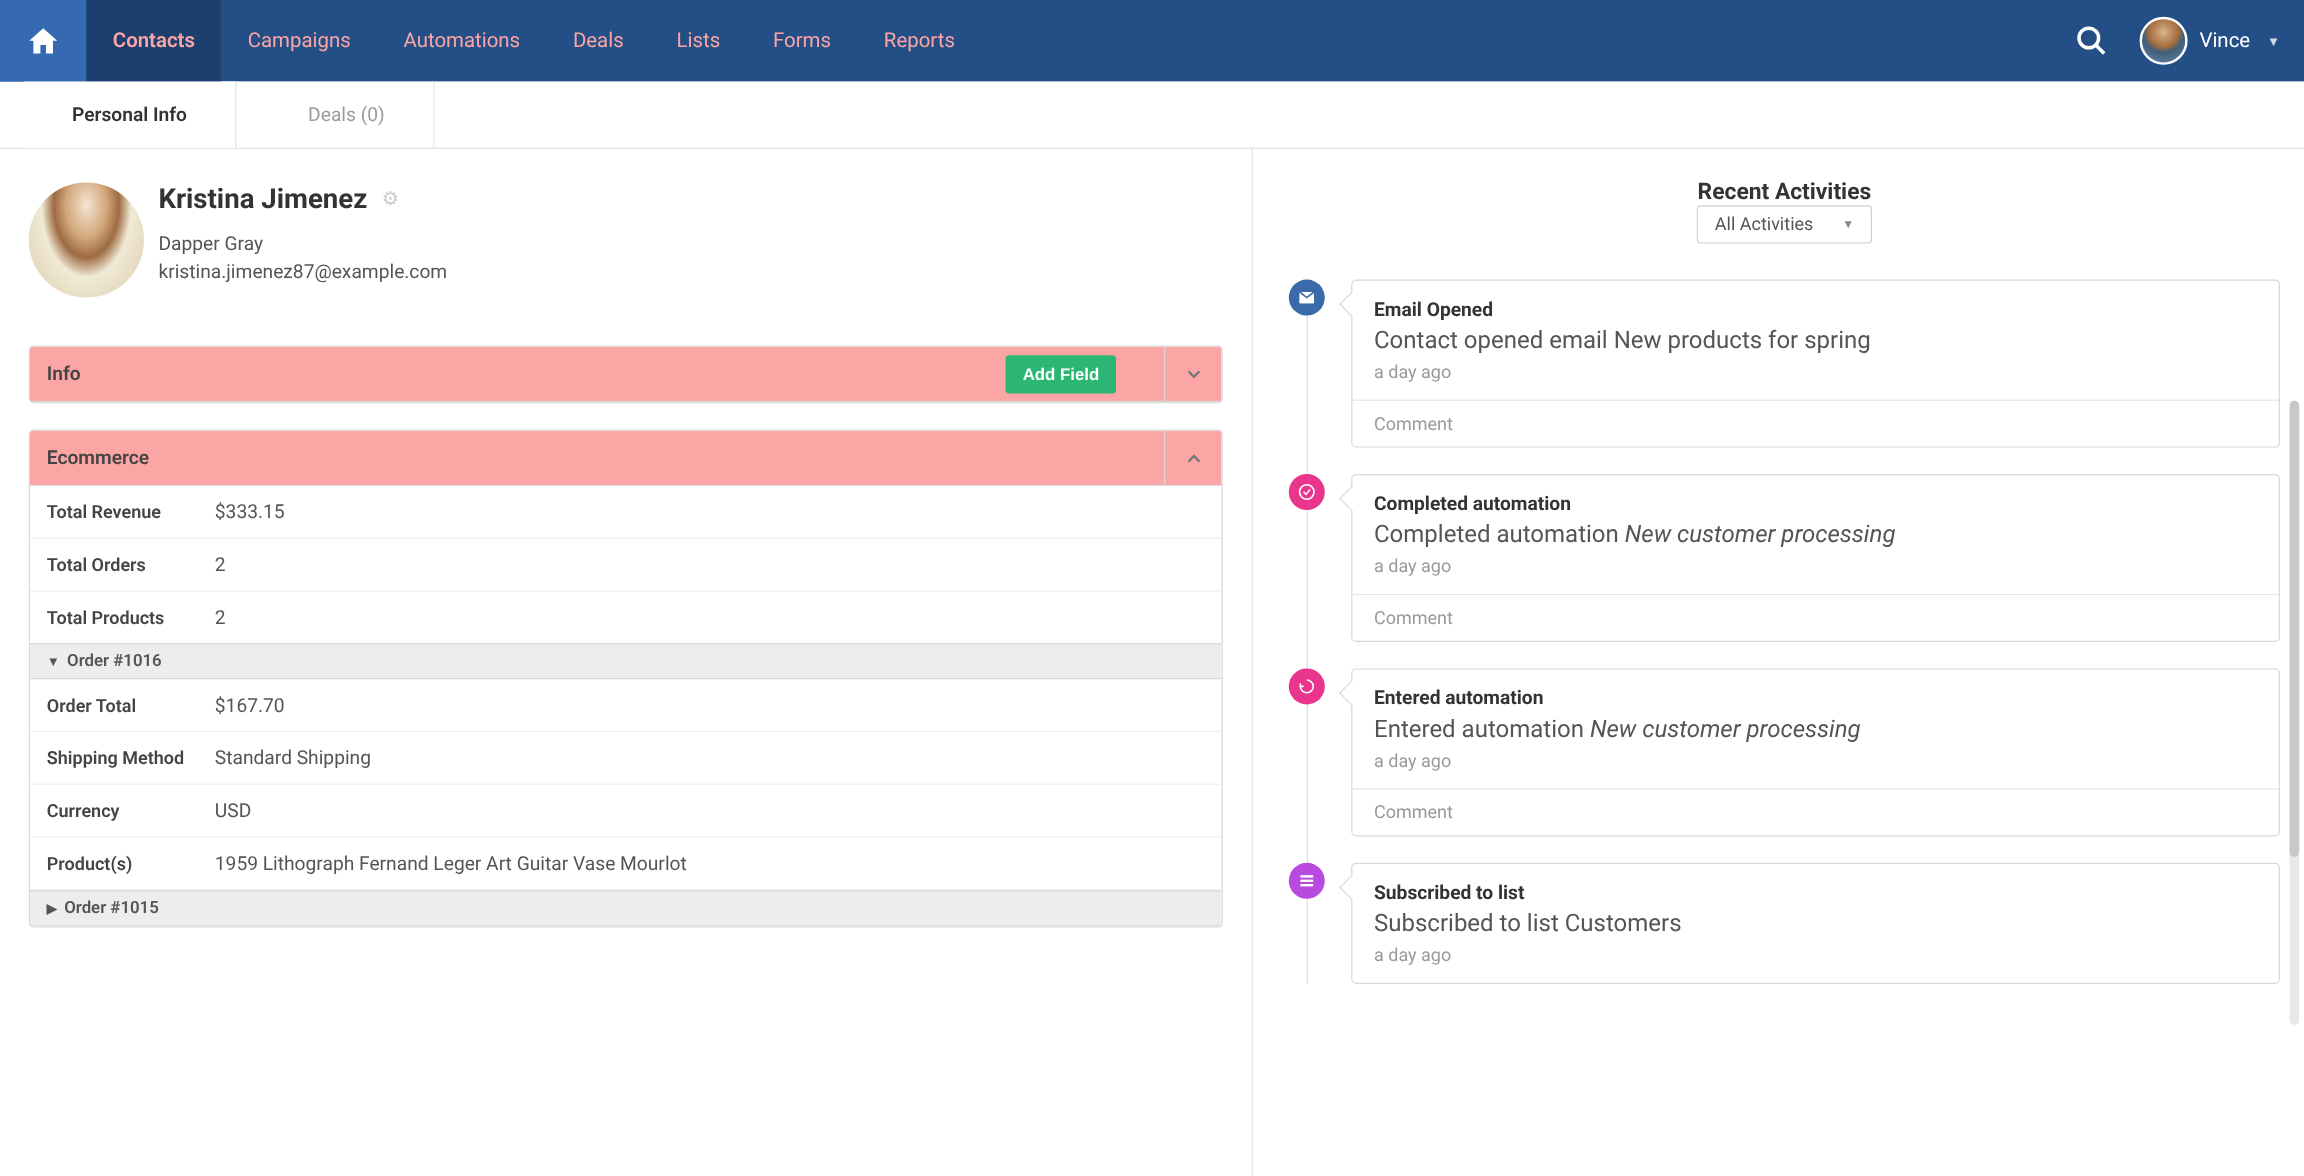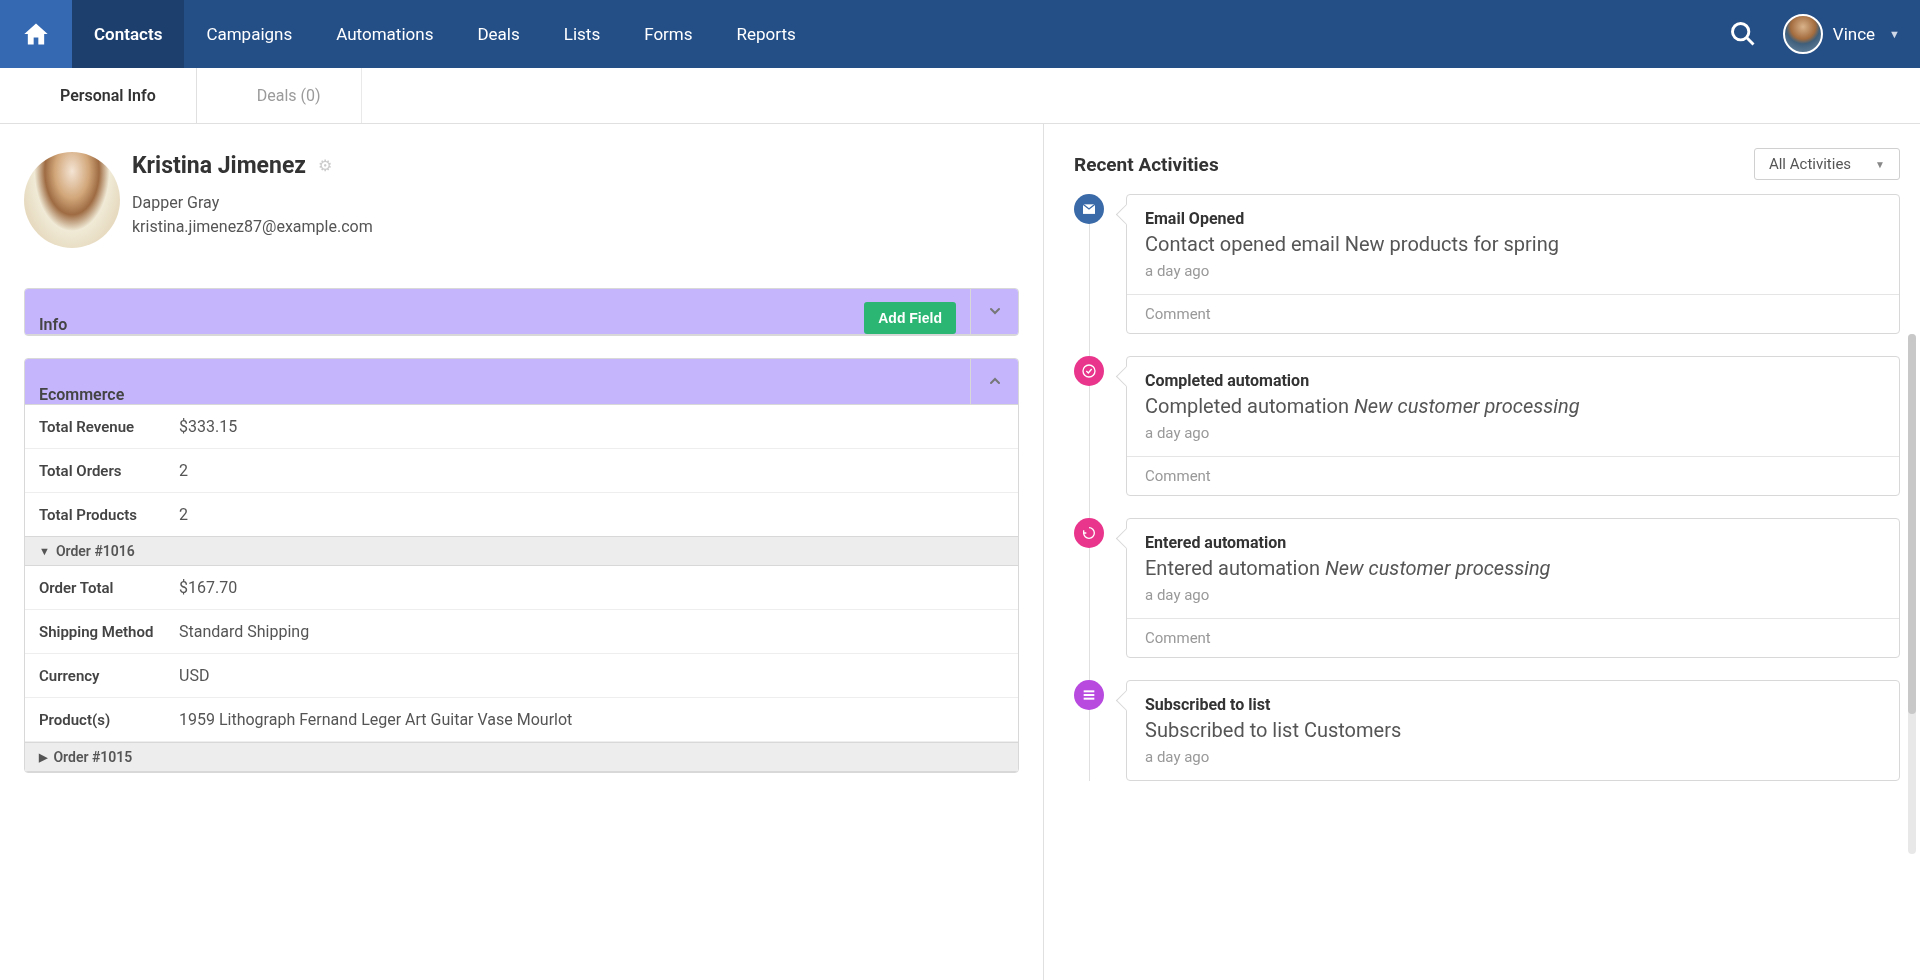--- a/index.html
+++ b/index.html
@@ -3,21 +3,21 @@
 <meta charset="utf-8">
 <style>
 * { margin: 0; padding: 0; box-sizing: border-box; }
 body { font-family: -apple-system, BlinkMacSystemFont, "Segoe UI", Roboto, Helvetica, Arial, sans-serif; font-size: 15px; color: #4a4a4a; background: #fff; }
 
 
 .topnav { height: 68px; background: #244e86; display: flex; align-items: stretch; color: #fff; }
 .topnav .home { width: 72px; background: #356ab3; display: flex; align-items: center; justify-content: center; }
 .topnav .home svg { width: 28px; height: 28px; fill: #fff; }
 .topnav .navlinks { display: flex; align-items: center; }
-.topnav .navlink { padding: 0 22px; height: 100%; display: flex; align-items: center; color: #ffffff; font-size: 17px; cursor: pointer; }
+.topnav .navlink { padding: 0 22px; height: 100%; display: flex; align-items: center; color: #fca5a5; font-size: 17px; cursor: pointer; }
 .topnav .navlink.active { background: #1c3f6e; font-weight: 600; }
 .topnav .spacer { flex: 1; }
 .topnav .search { width: 56px; display: flex; align-items: center; justify-content: center; cursor: pointer; }
 .topnav .search svg { width: 28px; height: 28px; stroke: #fff; stroke-width: 2.5; fill: none; }
 .topnav .user { display: flex; align-items: center; padding: 0 20px 0 12px; cursor: pointer; gap: 10px; }
 .topnav .avatar-small { width: 40px; height: 40px; border-radius: 50%; border: 2px solid #fff; background: radial-gradient(circle at 50% 30%, #d9b38c 0%, #a36c3e 40%, #3f5f7a 55%, #6b8aa6 100%); background-size: cover; }
 .topnav .user .name { font-size: 17px; }
 .topnav .user .caret { font-size: 11px; margin-left: 4px; color: #cfd8e6; }
 
 
@@ -33,36 +33,36 @@
 
 .profile { display: flex; gap: 12px; margin-bottom: 40px; }
 .profile .big-avatar { width: 96px; height: 96px; border-radius: 50%; flex-shrink: 0; background: radial-gradient(ellipse at 50% 20%, #f4e4d4 0%, #d2a77a 25%, #9e6b42 40%, #f0ead6 55%, #dcc9a8 100%); background-size: cover; }
 .profile .info .name-row { display: flex; align-items: center; gap: 12px; }
 .profile .info h1 { font-size: 23px; font-weight: 700; color: #333; }
 .profile .info .gear { color: #ccc; font-size: 16px; cursor: pointer; }
 .profile .info .meta { margin-top: 12px; font-size: 16px; color: #555; line-height: 1.5; }
 
 
 .panel { border: 1px solid #d8d8d8; border-radius: 4px; margin-bottom: 22px; background: #fff; overflow: hidden; }
-.panel-header { background: #c4b5fd; display: flex; align-items: flex-end; padding: 0 14px; height: 46px; border-bottom: 1px solid #d8d8d8; }
+.panel-header { background: #fca5a5; display: flex; align-items: center; padding: 0 14px; height: 46px; border-bottom: 1px solid #d8d8d8; gap: 26px; }
 .panel-header .title { font-size: 16px; font-weight: 600; color: #444; flex: 1; }
 .panel-header .add-field { background: #2cb673; color: #fff; border: none; border-radius: 3px; padding: 8px 14px; font-size: 14px; font-weight: 600; cursor: pointer; }
 .panel-header .chev-btn { width: 48px; height: 46px; display: flex; align-items: center; justify-content: center; border-left: 1px solid #d8d8d8; margin-right: -14px; margin-left: 14px; cursor: pointer; color: #777; font-size: 14px; }
 .panel .row { display: flex; padding: 12px 14px; border-bottom: 1px solid #eee; align-items: center; }
 .panel .row:last-child { border-bottom: none; }
 .panel .row .label { width: 140px; font-weight: 600; color: #444; font-size: 15px; }
 .panel .row .value { color: #555; font-size: 16px; }
 .panel .row.wide .label { width: 140px; }
 
 .order-header { background: #ededed; padding: 6px 14px; font-size: 14px; font-weight: 600; color: #555; border-top: 1px solid #d8d8d8; border-bottom: 1px solid #d8d8d8; display: flex; align-items: center; gap: 6px; cursor: pointer; }
 .order-header .tri { font-size: 11px; }
 
 
 .right h2 { font-size: 19px; font-weight: 700; color: #333; }
-.right .hrow { display: flex; align-items: center; justify-content: space-between; margin-bottom: 14px; }
+.right .hrow { display: flex; align-items: center; justify-content: space-between; margin-bottom: 30px; flex-direction: column; }
 .filter-dd { border: 1px solid #d0d0d0; border-radius: 3px; padding: 6px 14px; font-size: 15px; color: #555; display: flex; align-items: center; gap: 24px; cursor: pointer; background: #fff; }
 .filter-dd .caret2 { font-size: 10px; color: #888; }
 
 .timeline { position: relative; padding-left: 52px; }
 .timeline::before { content: ""; position: absolute; left: 15px; top: 0; bottom: 0; width: 1px; background: #e0e0e0; }
 .activity { position: relative; margin-bottom: 22px; }
 .activity .act-icon { position: absolute; left: -52px; top: 0; width: 30px; height: 30px; border-radius: 50%; display: flex; align-items: center; justify-content: center; }
 .activity .card { border: 1px solid #d8d8d8; border-radius: 4px; background: #fff; position: relative; }
 .activity .card::before { content: ""; position: absolute; left: -8px; top: 12px; width: 14px; height: 14px; background: #fff; border-left: 1px solid #d8d8d8; border-bottom: 1px solid #d8d8d8; transform: rotate(45deg); }
 .activity .card .body { padding: 14px 18px; }

